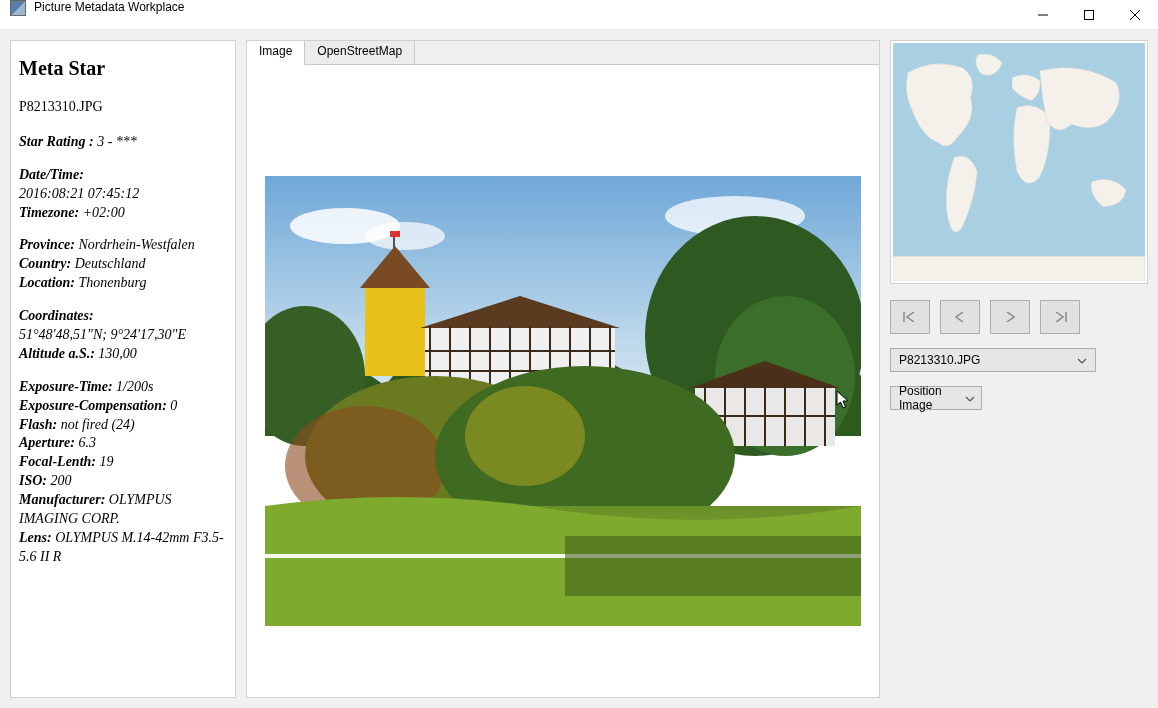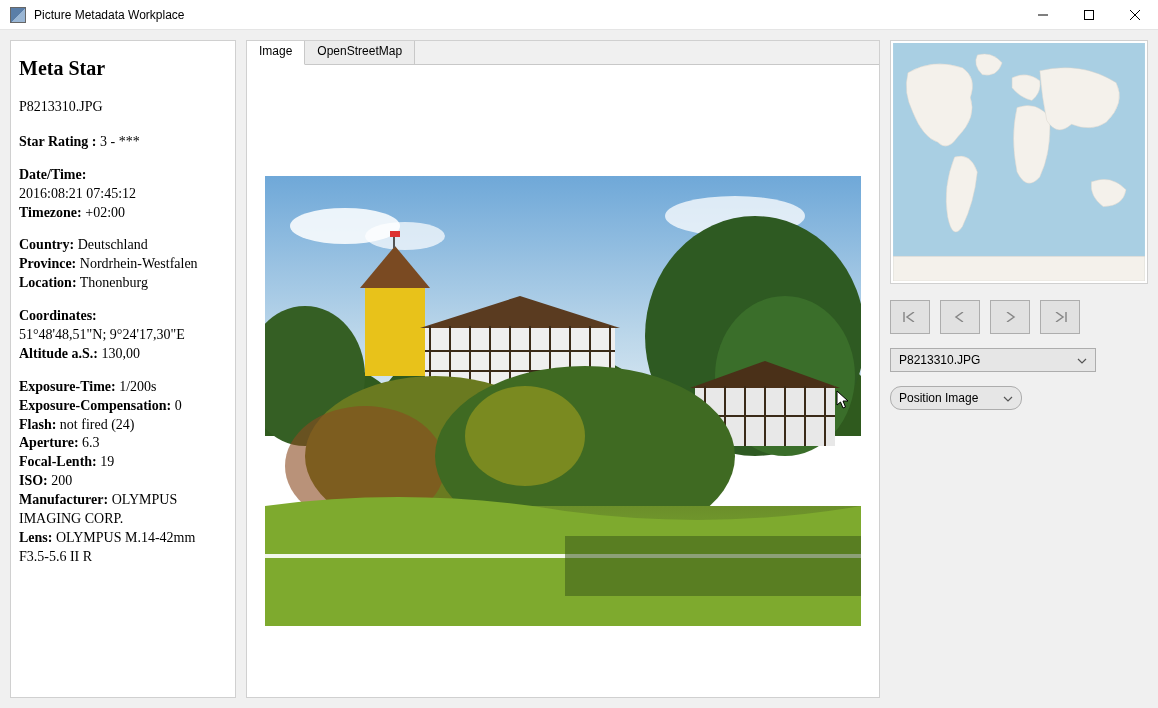--- a/index.html
+++ b/index.html
@@ -8,21 +8,21 @@
     width: 1158px; height: 708px;
     font-family: "Segoe UI", Tahoma, sans-serif;
     font-size: 12px;
     background: #ffffff;
     color: #000;
     overflow: hidden;
   }
   .titlebar {
     height: 30px;
     display: flex;
-    align-items: center;
+    align-items: flex-start;
     border-bottom: 1px solid #e5e5e5;
     background: #ffffff;
   }
   .titlebar .app-icon {
     width: 16px; height: 16px;
     margin: 0 8px 0 10px;
     background: linear-gradient(135deg,#5a7ea8 0%,#5a7ea8 50%,#9ab6d4 50%,#9ab6d4 100%);
     border: 1px solid #666;
   }
   .titlebar .title { flex: 0 0 auto; font-size: 12px; }
@@ -54,21 +54,21 @@
     line-height: 1.35;
     overflow: hidden;
   }
   .meta-panel h2 {
     font-family: "Times New Roman", serif;
     font-size: 20px;
     font-weight: bold;
     margin: 4px 0 16px 0;
   }
   .meta-panel .filename { margin-bottom: 16px; }
-  .meta-panel .block { margin-bottom: 14px; }
+  .meta-panel .block { margin-bottom: 14px; font-style: italic; }
   .meta-panel .row { }
   .meta-panel .label { font-weight: bold; }
 
   
   .center-panel {
     flex: 1;
     background: #ffffff;
     border: 1px solid #d0d0d0;
     display: flex;
     flex-direction: column;
@@ -143,21 +143,21 @@
     display: flex;
     align-items: center;
     padding: 0 4px 0 8px;
     font-size: 12px;
   }
   .combo .arrow {
     margin-left: auto;
     width: 18px;
     text-align: center;
   }
-  .combo.small { width: 132px; border-radius: 11px; }
+  .combo.small { width: 92px; }
 
   .cursor {
     position: absolute;
     left: 836px; top: 390px;
     width: 14px; height: 20px;
     pointer-events: none;
   }
 </style>
 </head>
 <body>
@@ -195,22 +195,22 @@
       <span>3 - ***</span>
     </div>
 
     <div class="block">
       <div class="row"><span class="label">Date/Time:</span></div>
       <div class="row">2016:08:21 07:45:12</div>
       <div class="row"><span class="label">Timezone:</span> <span>+02:00</span></div>
     </div>
 
     <div class="block">
+      <div class="row"><span class="label">Province:</span> <span>Nordrhein-Westfalen</span></div>
       <div class="row"><span class="label">Country:</span> <span>Deutschland</span></div>
-      <div class="row"><span class="label">Province:</span> <span>Nordrhein-Westfalen</span></div>
       <div class="row"><span class="label">Location:</span> <span>Thonenburg</span></div>
     </div>
 
     <div class="block">
       <div class="row"><span class="label">Coordinates:</span></div>
       <div class="row">51°48'48,51"N; 9°24'17,30"E</div>
       <div class="row"><span class="label">Altitude a.S.:</span> <span>130,00</span></div>
     </div>
 
     <div class="block">

